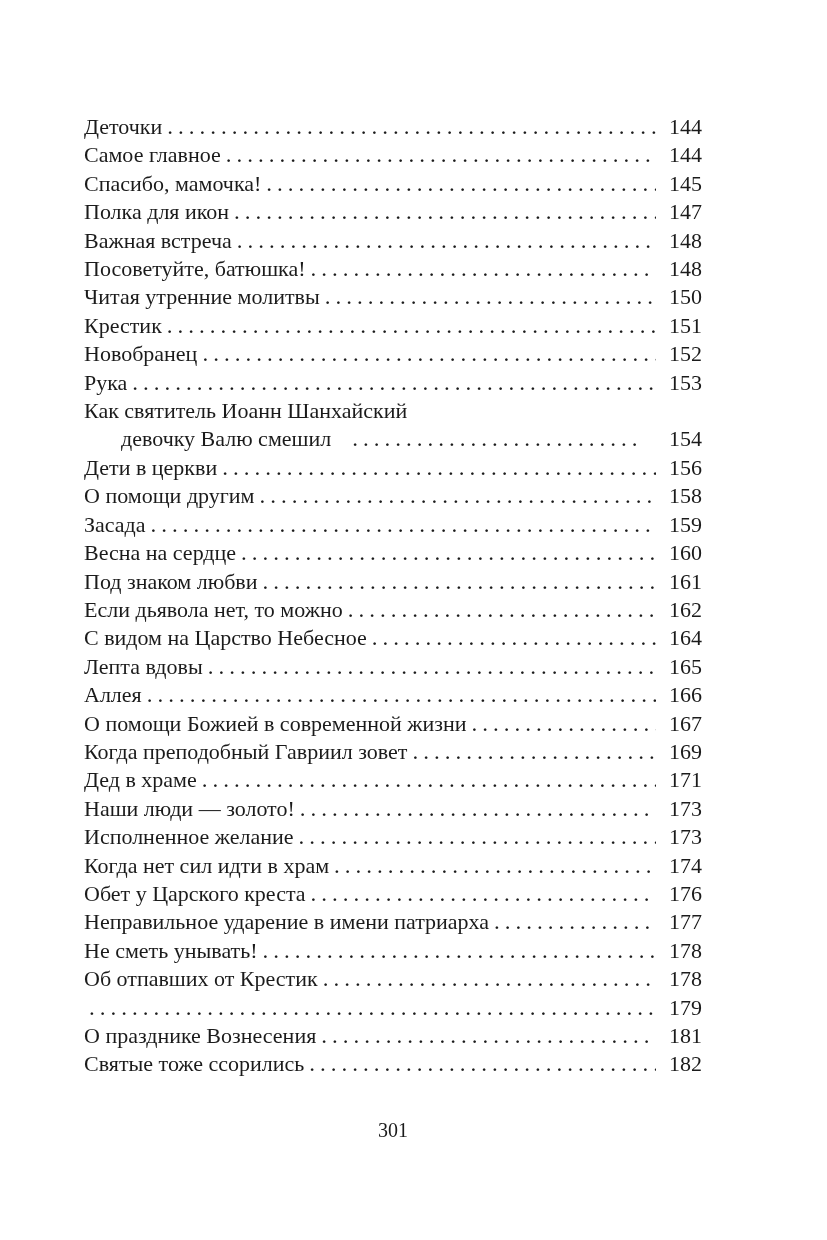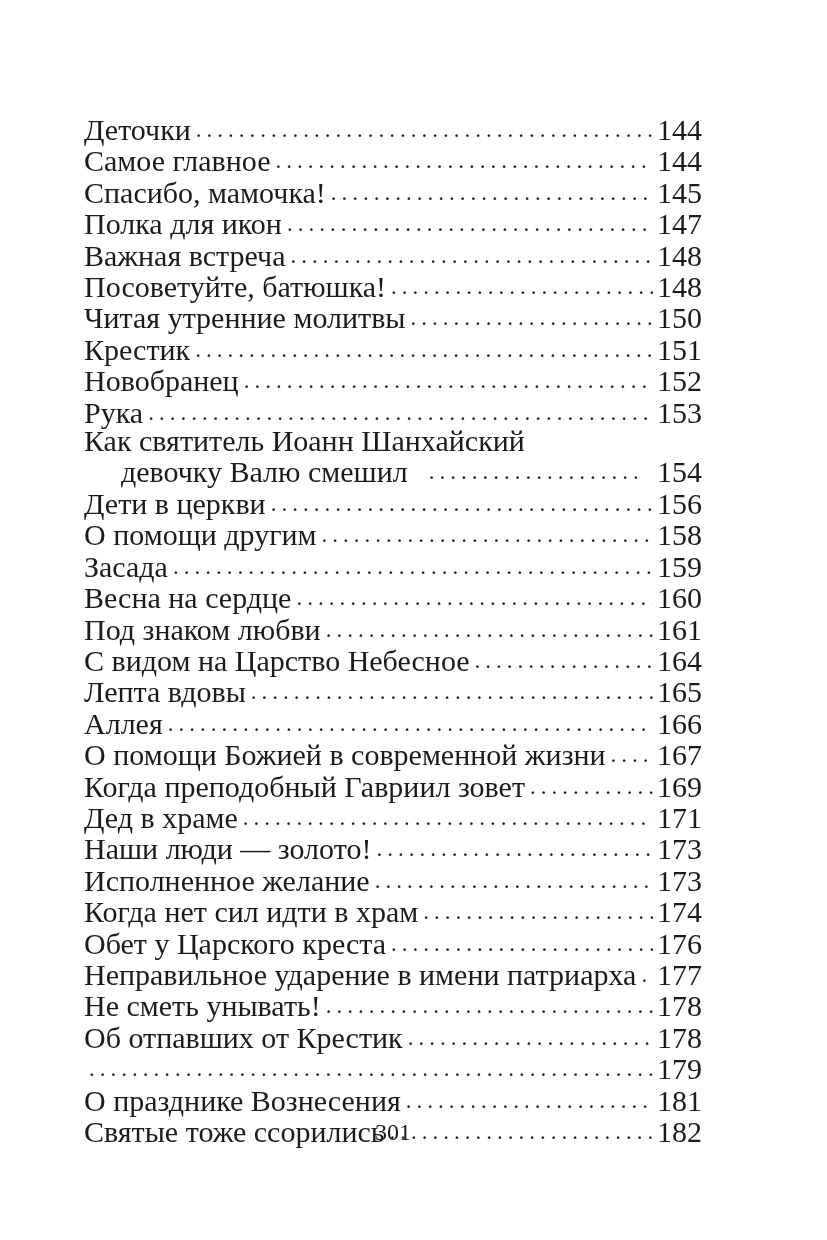--- a/index.html
+++ b/index.html
@@ -17,22 +17,22 @@
     overflow: hidden;
   }
   .content {
     position: absolute;
     left: 84px;
     top: 113px;
     width: 618px;
   }
   .toc-row {
     display: flex;
-    align-items: flex-end;
-    font-size: 30px;
+    align-items: flex-start;
+    font-size: 22px;
     line-height: 28.4px;
     white-space: nowrap;
   }
   .toc-row .title {
     flex: 0 0 auto;
   }
   .toc-row.wrapline {
     padding-left: 37px;
     gap: 16px;
   }
@@ -54,21 +54,21 @@
     flex: 0 0 auto;
     text-align: right;
     min-width: 42px;
   }
   .folio {
     position: absolute;
     left: 84px;
     top: 1119px;
     width: 618px;
     text-align: center;
-    font-size: 24px;
+    font-size: 20px;
     color: #1b1b1b;
   }
 </style>
 </head>
 <body>
 
 <div class="page">
   <div class="content">
       <div class="toc-row">
         <span class="title">Деточки</span>
@@ -147,20 +147,25 @@
         <span class="title">Весна на сердце</span>
         <span class="leader"></span>
         <span class="pagenum">160</span>
       </div>
       <div class="toc-row">
         <span class="title">Под знаком любви</span>
         <span class="leader"></span>
         <span class="pagenum">161</span>
       </div>
       <div class="toc-row">
+        <span class="title">Если дьявола нет, то можно</span>
+        <span class="leader"></span>
+        <span class="pagenum">162</span>
+      </div>
+      <div class="toc-row">
         <span class="title">С видом на Царство Небесное</span>
         <span class="leader"></span>
         <span class="pagenum">164</span>
       </div>
       <div class="toc-row">
         <span class="title">Лепта вдовы</span>
         <span class="leader"></span>
         <span class="pagenum">165</span>
       </div>
       <div class="toc-row">

